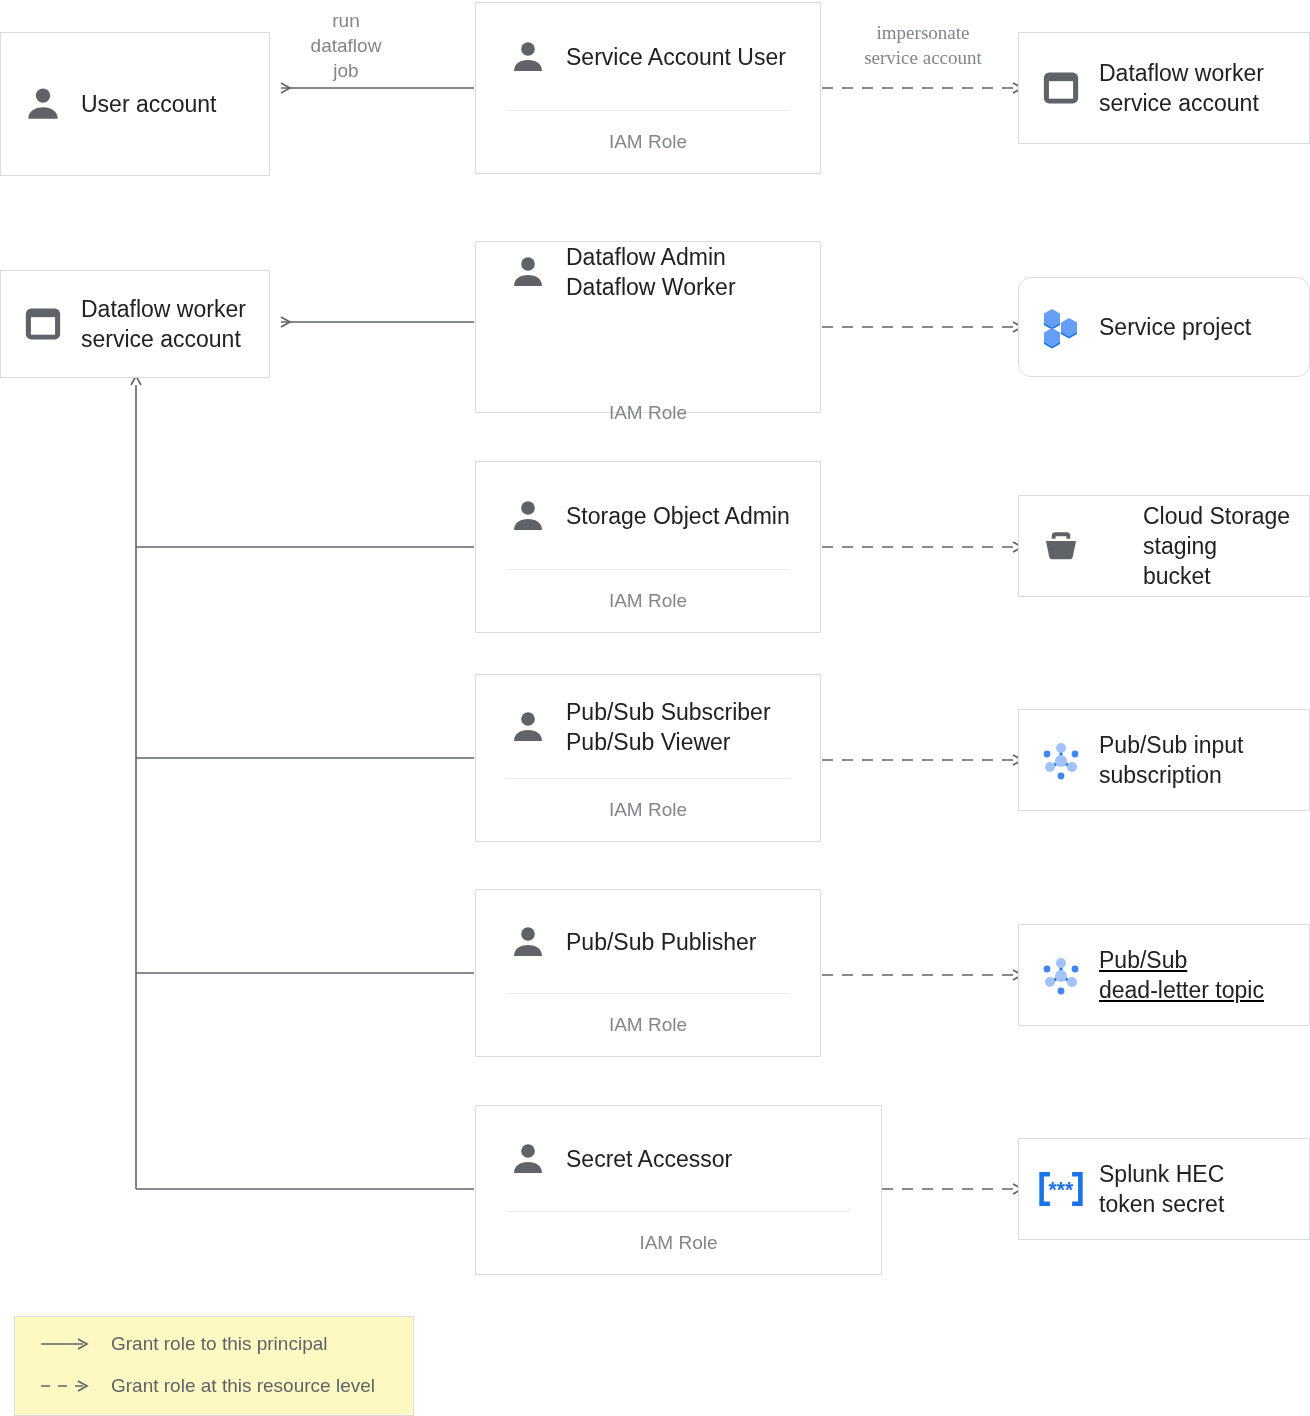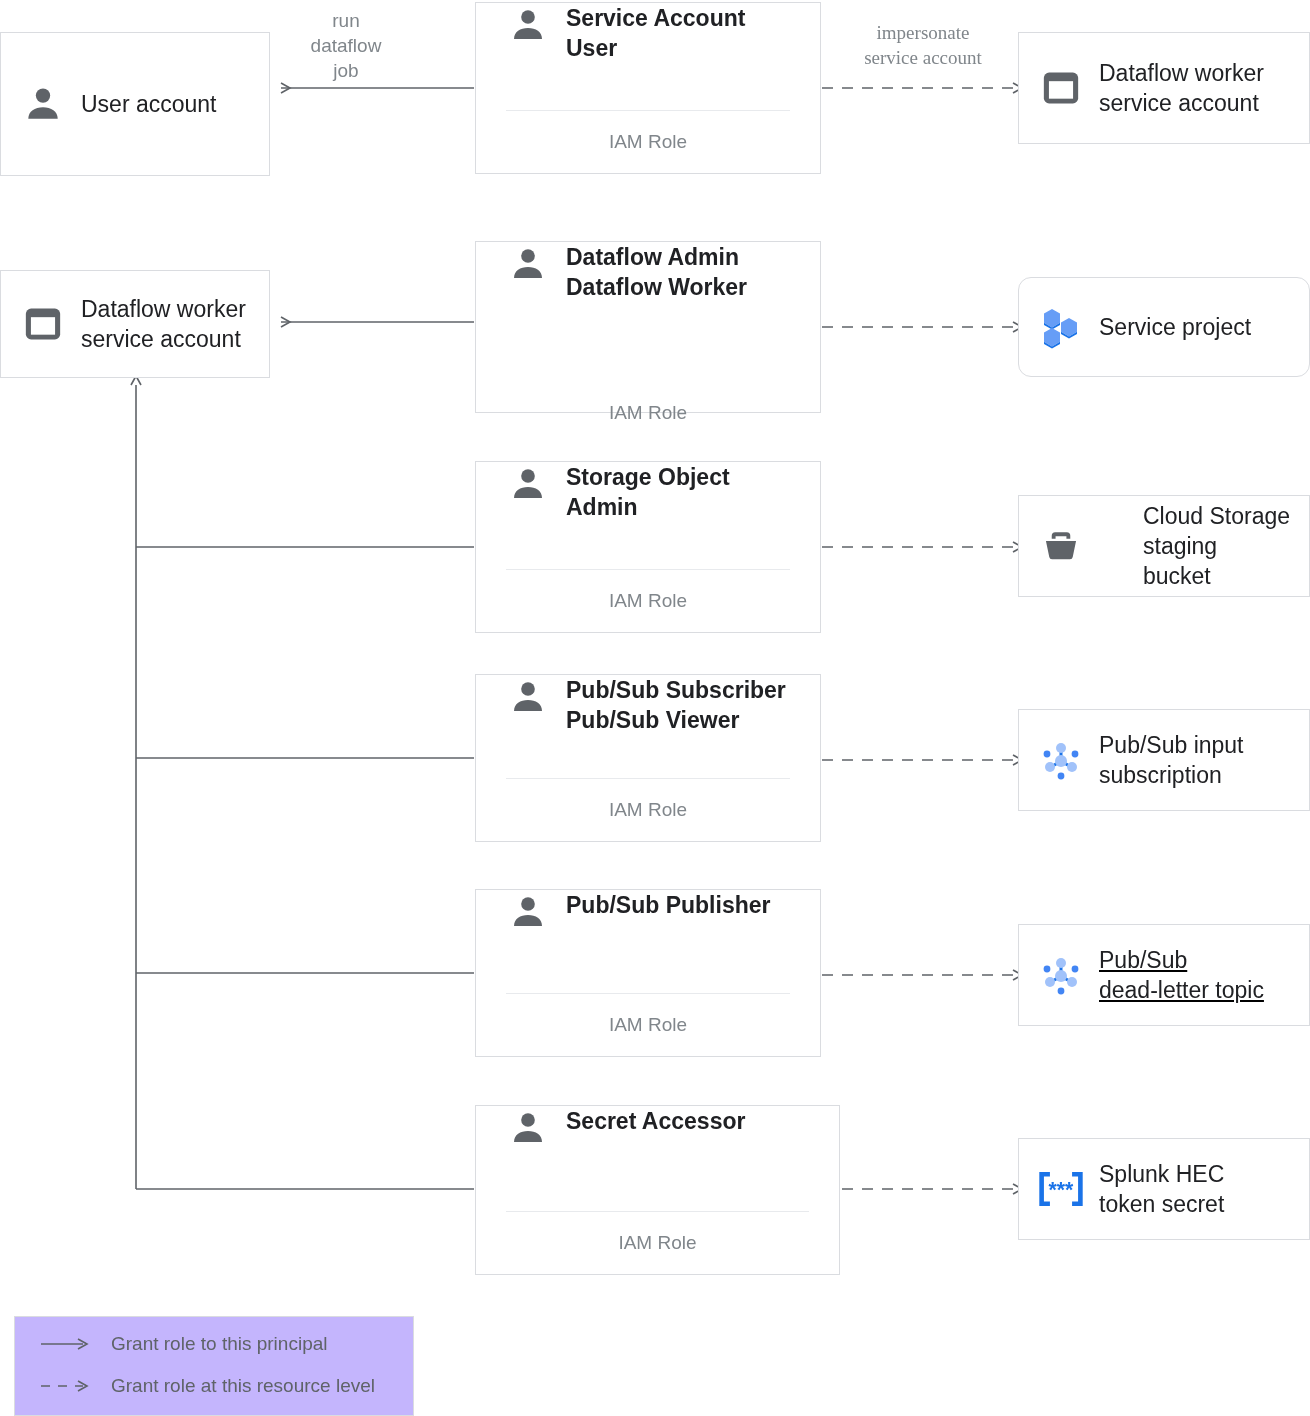--- a/index.html
+++ b/index.html
@@ -50,23 +50,22 @@
   }
 
   
   .rolecard {
     display: flex;
     flex-direction: column;
   }
   .rolecard .top {
     flex: 1 1 auto;
     display: flex;
-    align-items: flex-start;
+    align-items: center;
     padding: 0 30px;
-    font-weight: bold;
   }
   .rolecard .ico {
     flex: 0 0 auto;
     width: 44px;
     height: 44px;
     margin-right: 16px;
     display: flex;
     align-items: center;
     justify-content: center;
   }
@@ -107,21 +106,21 @@
 
   
   #legend {
     position: absolute;
     left: 14px;
     top: 1316px;
     width: 400px;
     height: 100px;
     box-sizing: border-box;
     border: 1px solid #dadce0;
-    background: #c4b5fd;
+    background: #fef9c3;
   }
   .legend-row {
     position: absolute;
     display: flex;
     align-items: center;
     left: 24px;
   }
   .legend-row .txt {
     font-size: 19px;
     color: #5f6368;
@@ -348,21 +347,21 @@
         <circle cx="13" cy="31" r="5" fill="#a1c2fa"></circle>
         <circle cx="10" cy="18" r="3.4" fill="#4285f4"></circle>
         <circle cx="38" cy="18" r="3.4" fill="#4285f4"></circle>
         <circle cx="24" cy="40" r="3.4" fill="#4285f4"></circle>
       </svg>
     </span>
     <span class="label">Pub/Sub
 dead-letter topic</span>
   </div>
 
-  <div class="box rolecard" style="left:475px; top:1105px; width:365px; height:170px;">
+  <div class="box rolecard" style="left:475px; top:1105px; width:407px; height:170px;">
     <div class="top">
       <span class="ico person-ico">
         <svg width="40" height="40" viewBox="0 0 24 24">
           <circle cx="12" cy="7.2" r="4.1" fill="#5f6368"></circle>
           <path d="M3.6 20.4c0-4.3 3.8-6.6 8.4-6.6s8.4 2.3 8.4 6.6z" fill="#5f6368"></path>
         </svg>
       </span>
       <span class="roles">Secret Accessor</span>
     </div>
     <div class="rule"></div>

